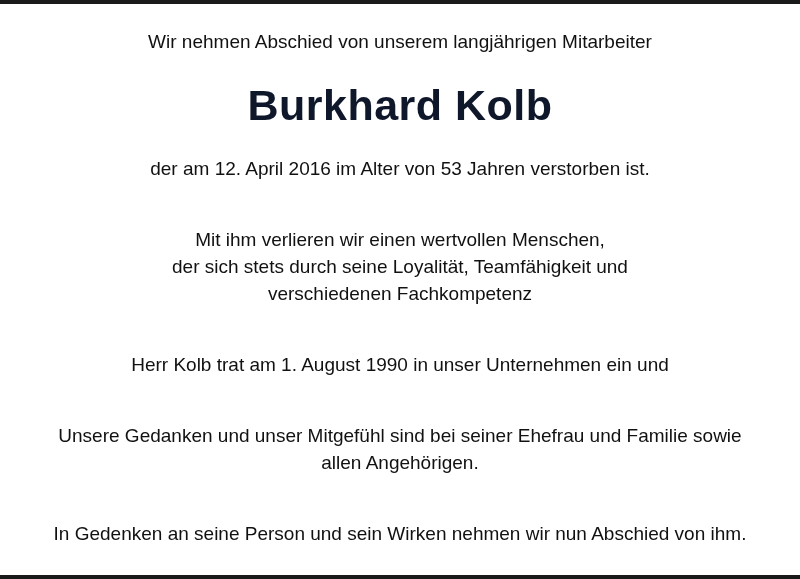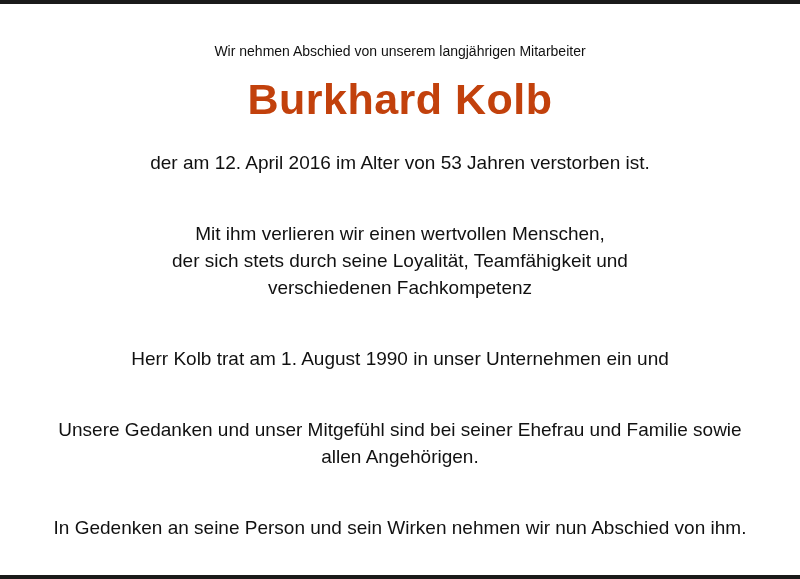--- a/index.html
+++ b/index.html
@@ -19,32 +19,32 @@
     border-top: 4px solid #1a1a1a;
     border-bottom: 4px solid #1a1a1a;
     overflow: hidden;
   }
   .notice-inner {
     padding: 18px 34px 10px 34px;
     text-align: center;
     color: #111111;
   }
   .line-intro {
-    font-size: 14px;
+    font-size: 19px;
     line-height: 27px;
-    margin-top: 16px;
+    margin-top: 6px;
   }
   .name {
     font-size: 43px;
     font-weight: bold;
     letter-spacing: 0.5px;
     line-height: 52px;
-    margin-top: 8px;
+    margin-top: 24px;
     margin-bottom: 10px;
-    color: #c2410c;
+    color: #0f172a;
   }
   .line-death {
     font-size: 19px;
     line-height: 27px;
     margin-top: 24px;
     text-align: center;
   }
   .para {
     font-size: 19px;
     line-height: 27px;

